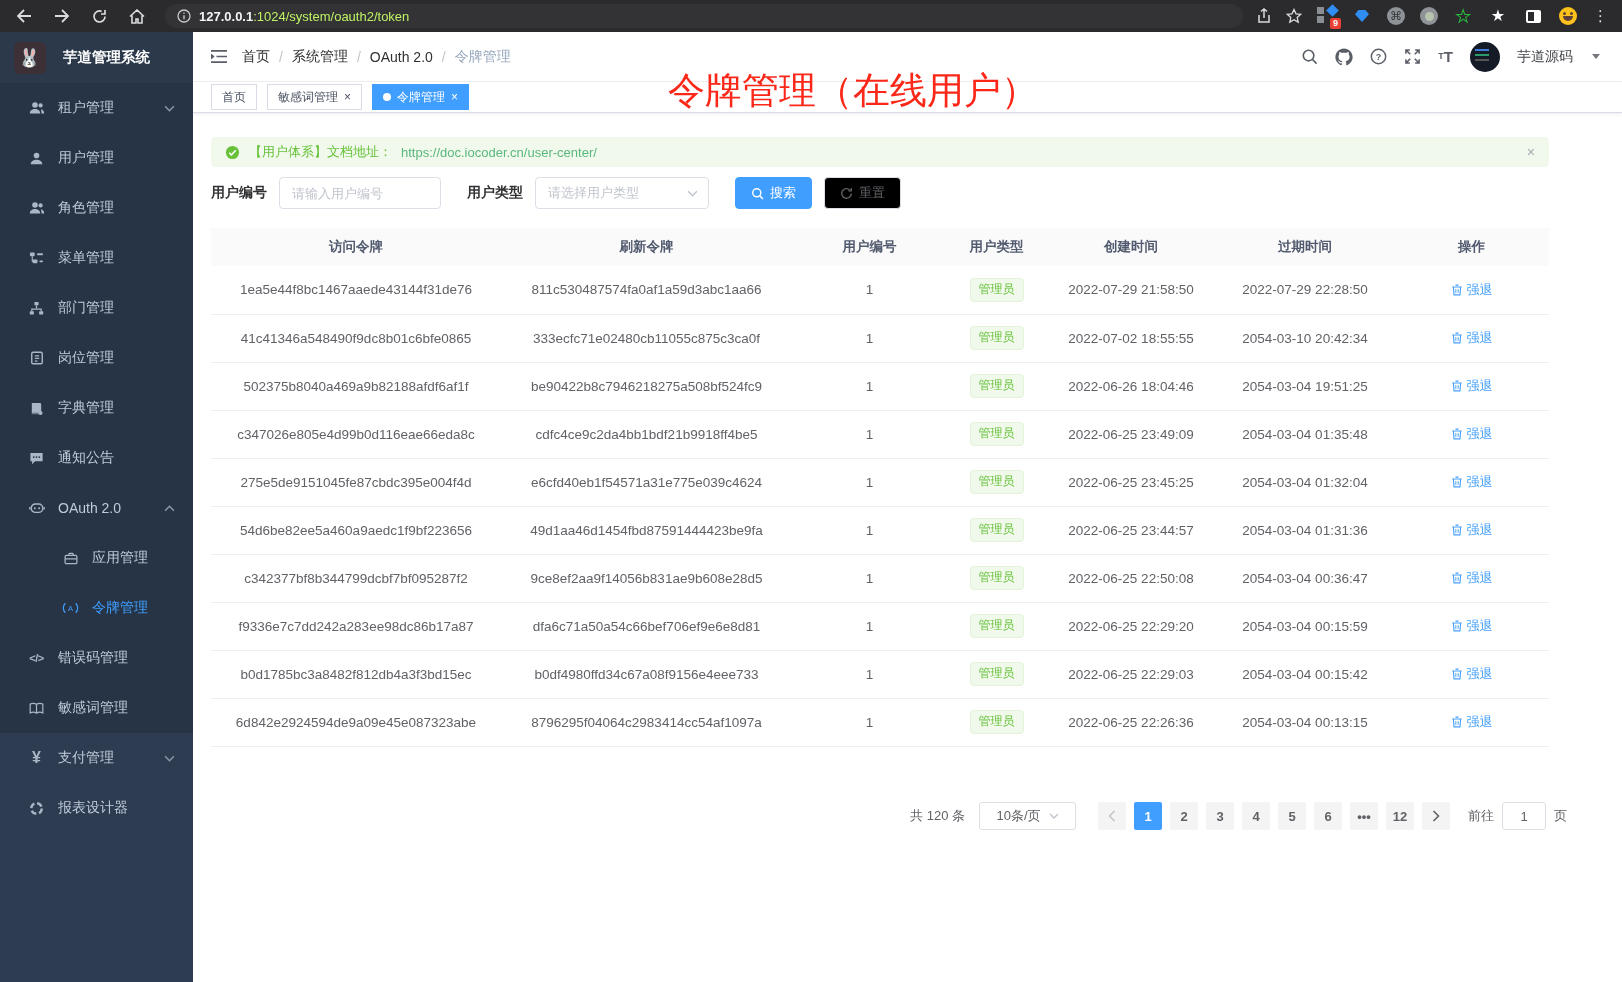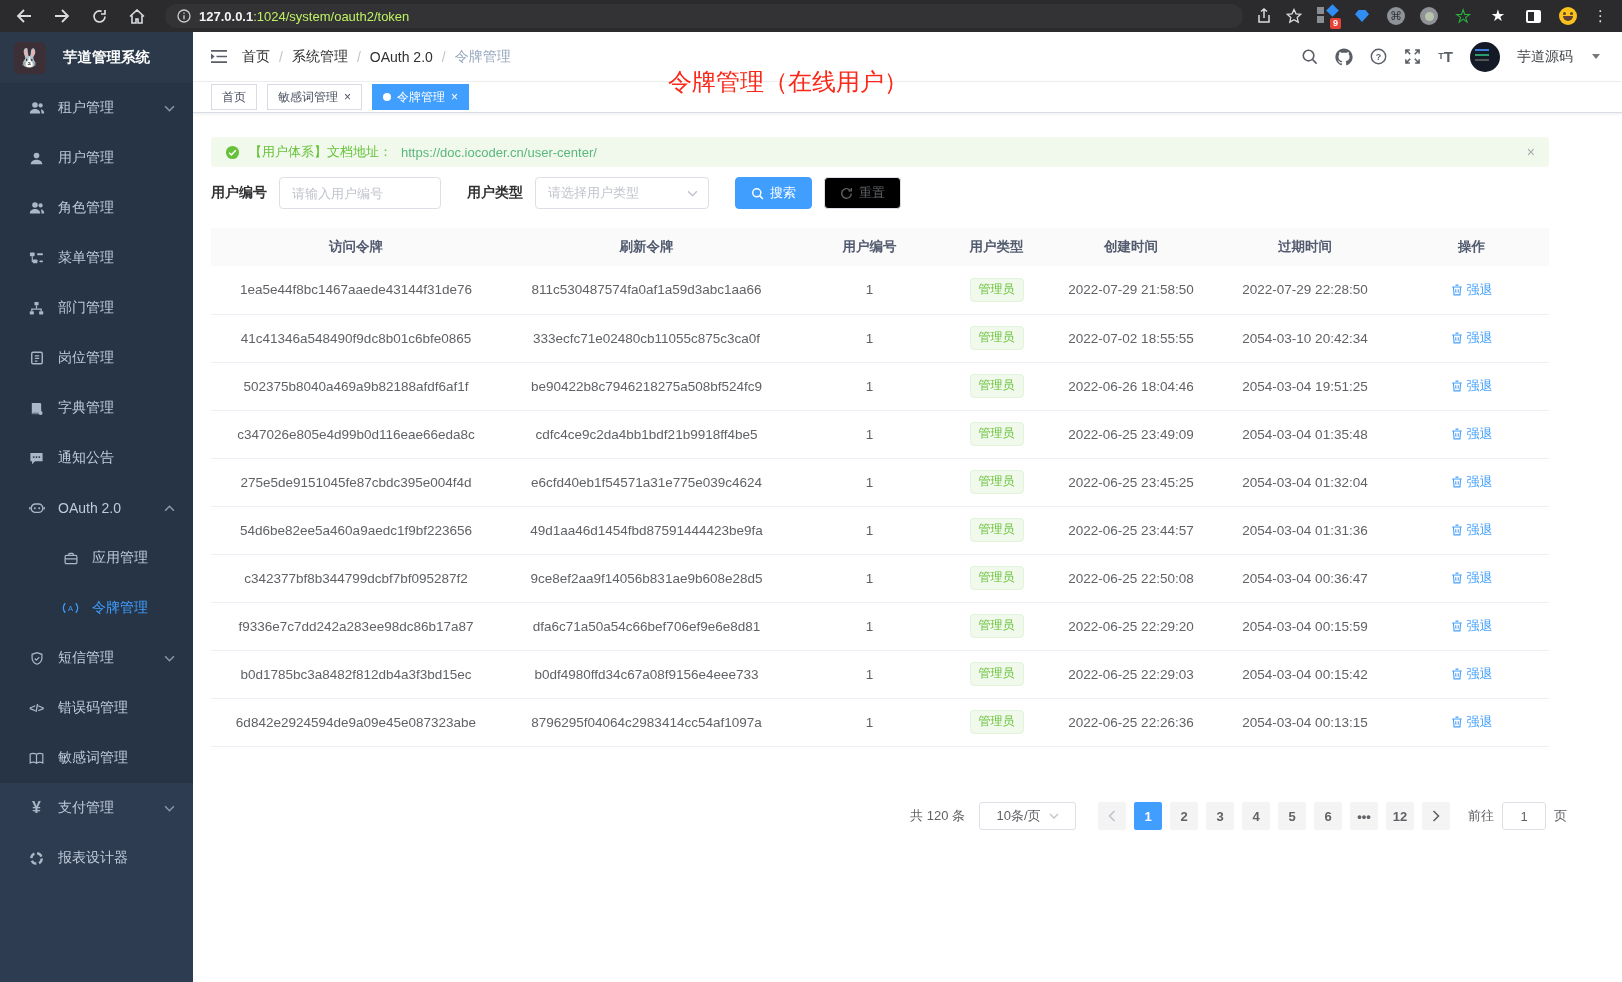--- a/index.html
+++ b/index.html
@@ -123,21 +123,21 @@
   .p-size svg { color:#c0c4cc; }
   .pbtn { min-width:28px; height:28px; margin:0 4px; border:none; border-radius:2px; background:#f4f4f5;
     color:#606266; font-size:13px; font-weight:700; display:inline-flex; align-items:center; justify-content:center;
     cursor:pointer; font-family:inherit; }
   .pbtn.active { background:#409eff; color:#fff; }
   .pbtn.prev { color:#c0c4cc; }
   .p-goto-label { margin:0 8px 0 14px; }
   .p-goto { width:44px; height:28px; border:1px solid #dcdfe6; border-radius:3px; text-align:center;
     font-size:13px; color:#606266; outline:none; margin-right:8px; font-family:inherit; }
 
-  .annotation { position:absolute; left:668px; top:66px; font-size:24px; font-weight:500; color:#fb2718;
+  .annotation { position:absolute; left:668px; top:66px; font-size:37px; font-weight:500; color:#fb2718;
     z-index:20; white-space:nowrap; }
 </style>
 </head>
 <body>
 
 <div class="browser-bar">
   <div class="b-nav">
     <span class="b-btn">
       <svg width="16" height="14" viewBox="0 0 16 14">
           <path d="M8 1L2 7l6 6M2 7h13" stroke="currentColor" stroke-width="1.8" fill="none"></path>
@@ -319,32 +319,20 @@
       <span class="s-label">应用管理</span>
     </div>
     <div class="s-item sub active">
       <span class="s-icon">
           <svg width="17" height="12" viewBox="0 0 18 12">
             <path d="M3.5 1A7 7 0 0 0 3.5 11M14.5 1a7 7 0 0 1 0 10" stroke="currentColor" fill="none" stroke-width="1.3"></path>
             <text x="9" y="9" text-anchor="middle" font-size="8" fill="currentColor" font-family="inherit">A</text>
           </svg>
         </span>
       <span class="s-label">令牌管理</span>
-    </div>
-    <div class="s-item">
-      <span class="s-icon">
-          <svg width="14" height="15" viewBox="0 0 16 16">
-            <path d="M8 1.2l5.6 2v4.2c0 3.6-2.3 5.9-5.6 7.2-3.3-1.3-5.6-3.6-5.6-7.2V3.2z" fill="none" stroke="currentColor" stroke-width="1.4"></path>
-            <path d="M5.4 8l1.9 1.9 3.3-3.4" fill="none" stroke="currentColor" stroke-width="1.4"></path>
-          </svg>
-        </span>
-      <span class="s-label">短信管理</span>
-      <svg class="chev" viewBox="0 0 10 6">
-          <path d="M1 1l4 4 4-4" stroke="currentColor" stroke-width="1.4" fill="none"></path>
-        </svg>
     </div>
     <div class="s-item">
       <span class="s-icon">
           <span class="icon-txt">&lt;/&gt;</span>
         </span>
       <span class="s-label">错误码管理</span>
     </div>
     <div class="s-item">
       <span class="s-icon">
           <svg width="15" height="13" viewBox="0 0 16 14">

